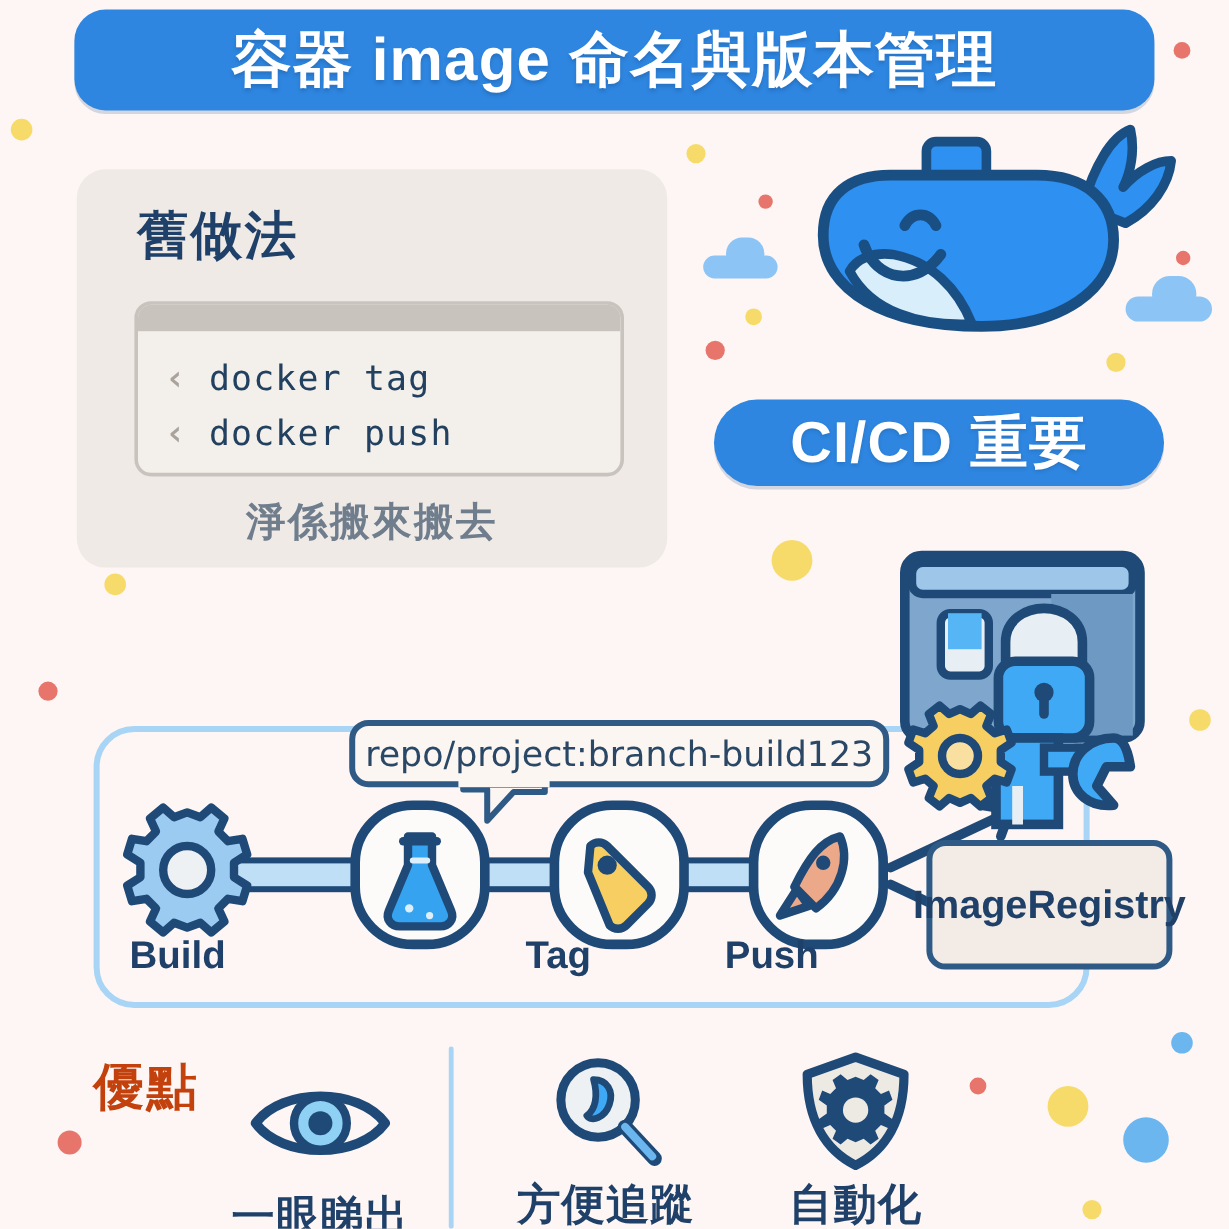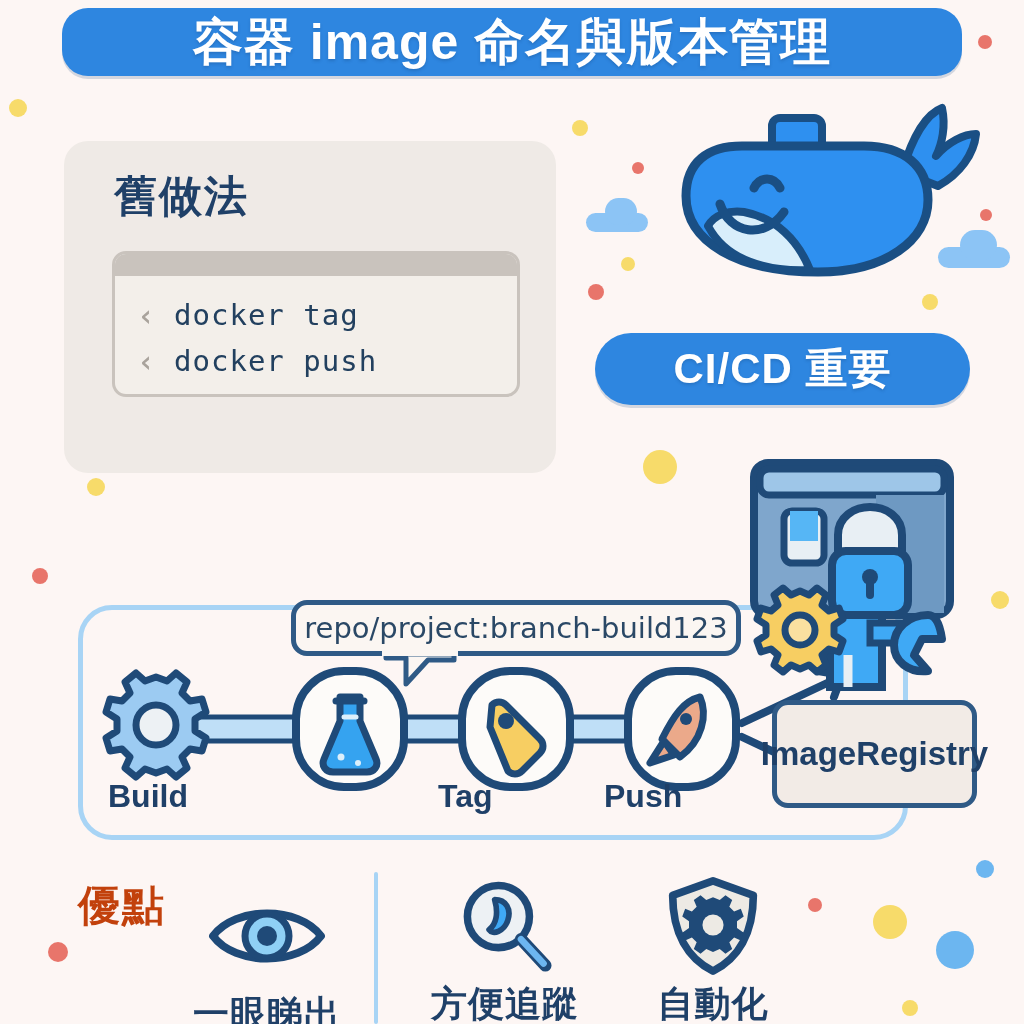--- a/index.html
+++ b/index.html
@@ -12,21 +12,21 @@
   }
   .stage{position:absolute;inset:0;}
 
   
   .dot{position:absolute;border-radius:50%;}
   .cloud{position:absolute;}
   .cloud .cbody{position:absolute;background:#8CC4F5;border-radius:999px;}
 
   
   #title-banner{
-    position:absolute;left:62px;top:8px;width:900px;height:68px;
+    position:absolute;left:62px;top:8px;width:900px;height:84px;
     background:#2E86E0;border-radius:26px;
     display:flex;align-items:center;justify-content:center;
     box-shadow:0 3px 0 rgba(20,70,130,.18);
   }
   #title-banner .t{
     color:#FFFFFF;font-size:50px;font-weight:bold;letter-spacing:1px;
     white-space:nowrap;
     text-shadow:0 2px 3px rgba(20,60,110,.25);
   }
 
@@ -67,21 +67,21 @@
   #whale{position:absolute;left:650px;top:100px;width:330px;height:200px;}
 
   
   #cicd-pill{
     position:absolute;left:595px;top:333px;width:375px;height:72px;
     background:#2E86E0;border-radius:36px;
     display:flex;align-items:center;justify-content:center;
     box-shadow:0 3px 0 rgba(20,70,130,.18);
   }
   #cicd-pill .t{
-    color:#FFFFFF;font-size:42px;font-weight:bold;letter-spacing:1px;white-space:nowrap;
+    color:#FFFFFF;font-size:48px;font-weight:bold;letter-spacing:1px;white-space:nowrap;
     text-shadow:0 2px 3px rgba(20,60,110,.22);
   }
 
   
   #new-trend{
     position:absolute;left:60px;top:500px;
     font-size:50px;font-weight:bold;color:#1F4068;letter-spacing:1px;white-space:nowrap;
     text-shadow:0 2px 2px rgba(200,200,210,.45);
   }
 
@@ -185,20 +185,21 @@
           <span class="chev">‹</span>
           <span>docker tag</span>
         </div>
         <div class="cmd-line">
           <span class="chev">‹</span>
           <span>docker push</span>
         </div>
       </div>
     </div>
 
+    <div id="old-card-caption">淨係搬來搬去</div>
   </div>
 
   <div id="whale">
     <svg viewBox="0 0 330 200" width="330" height="200">
 
       <path d="M252 72 C262 38 276 14 292 8 C296 26 292 44 286 56 C298 42 314 34 326 34 C324 54 310 74 288 86 Z" fill="#2E90F0" stroke="#1A4F84" stroke-width="8" stroke-linejoin="round"></path>
 
       <rect x="122" y="18" width="50" height="44" rx="8" fill="#2E90F0" stroke="#1A4F84" stroke-width="8"></rect>
 
       <path d="M36 96 C36 62 58 46 92 46 L214 46 C254 46 278 66 278 100 C278 140 236 172 168 172 C88 172 36 142 36 96 Z" fill="#2E90F0" stroke="#1A4F84" stroke-width="9" stroke-linejoin="round"></path>

